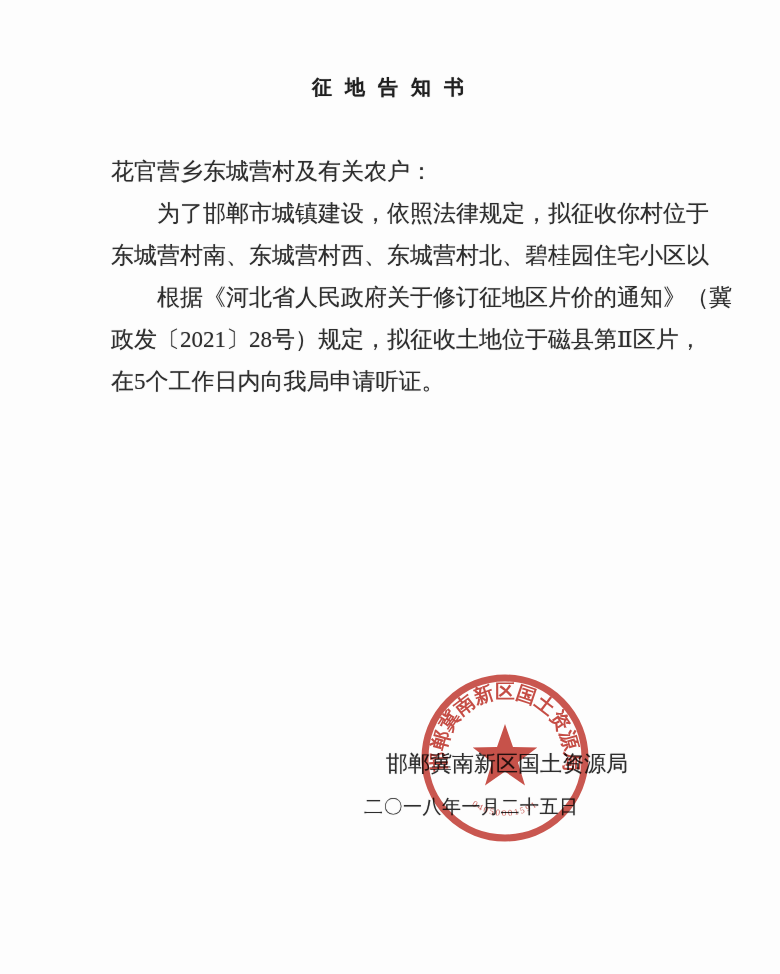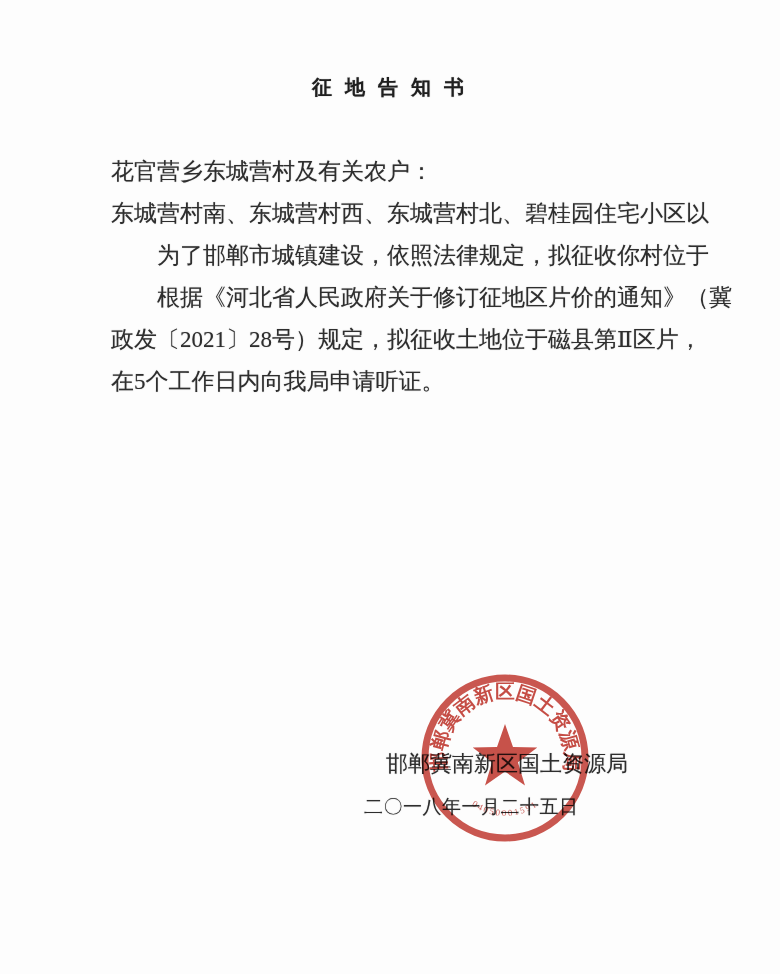--- a/index.html
+++ b/index.html
@@ -46,22 +46,22 @@
 </style>
 </head>
 <body>
 
 <div class="page">
 
   <div class="title">征 地 告 知 书</div>
 
   <div class="body-block">
     <div class="line">花官营乡东城营村及有关农户：</div>
+    <div class="line indent">为了邯郸市城镇建设，依照法律规定，拟征收你村位于</div>
     <div class="line">东城营村南、东城营村西、东城营村北、碧桂园住宅小区以</div>
-    <div class="line indent">为了邯郸市城镇建设，依照法律规定，拟征收你村位于</div>
     <div class="line indent">根据《河北省人民政府关于修订征地区片价的通知》（冀</div>
     <div class="line">政发〔2021〕28号）规定，拟征收土地位于磁县第Ⅱ区片，</div>
     <div class="line">在5个工作日内向我局申请听证。</div>
   </div>
 
   <div class="agency">邯郸冀南新区国土资源局</div>
   <div class="issue-date">二〇一八年一月二十五日</div>
 
   <svg class="seal" viewBox="0 0 200 200" aria-hidden="true">
     <circle cx="100" cy="100" r="80" fill="none" stroke="#bf3128" stroke-width="7" stroke-opacity="0.85"></circle>

